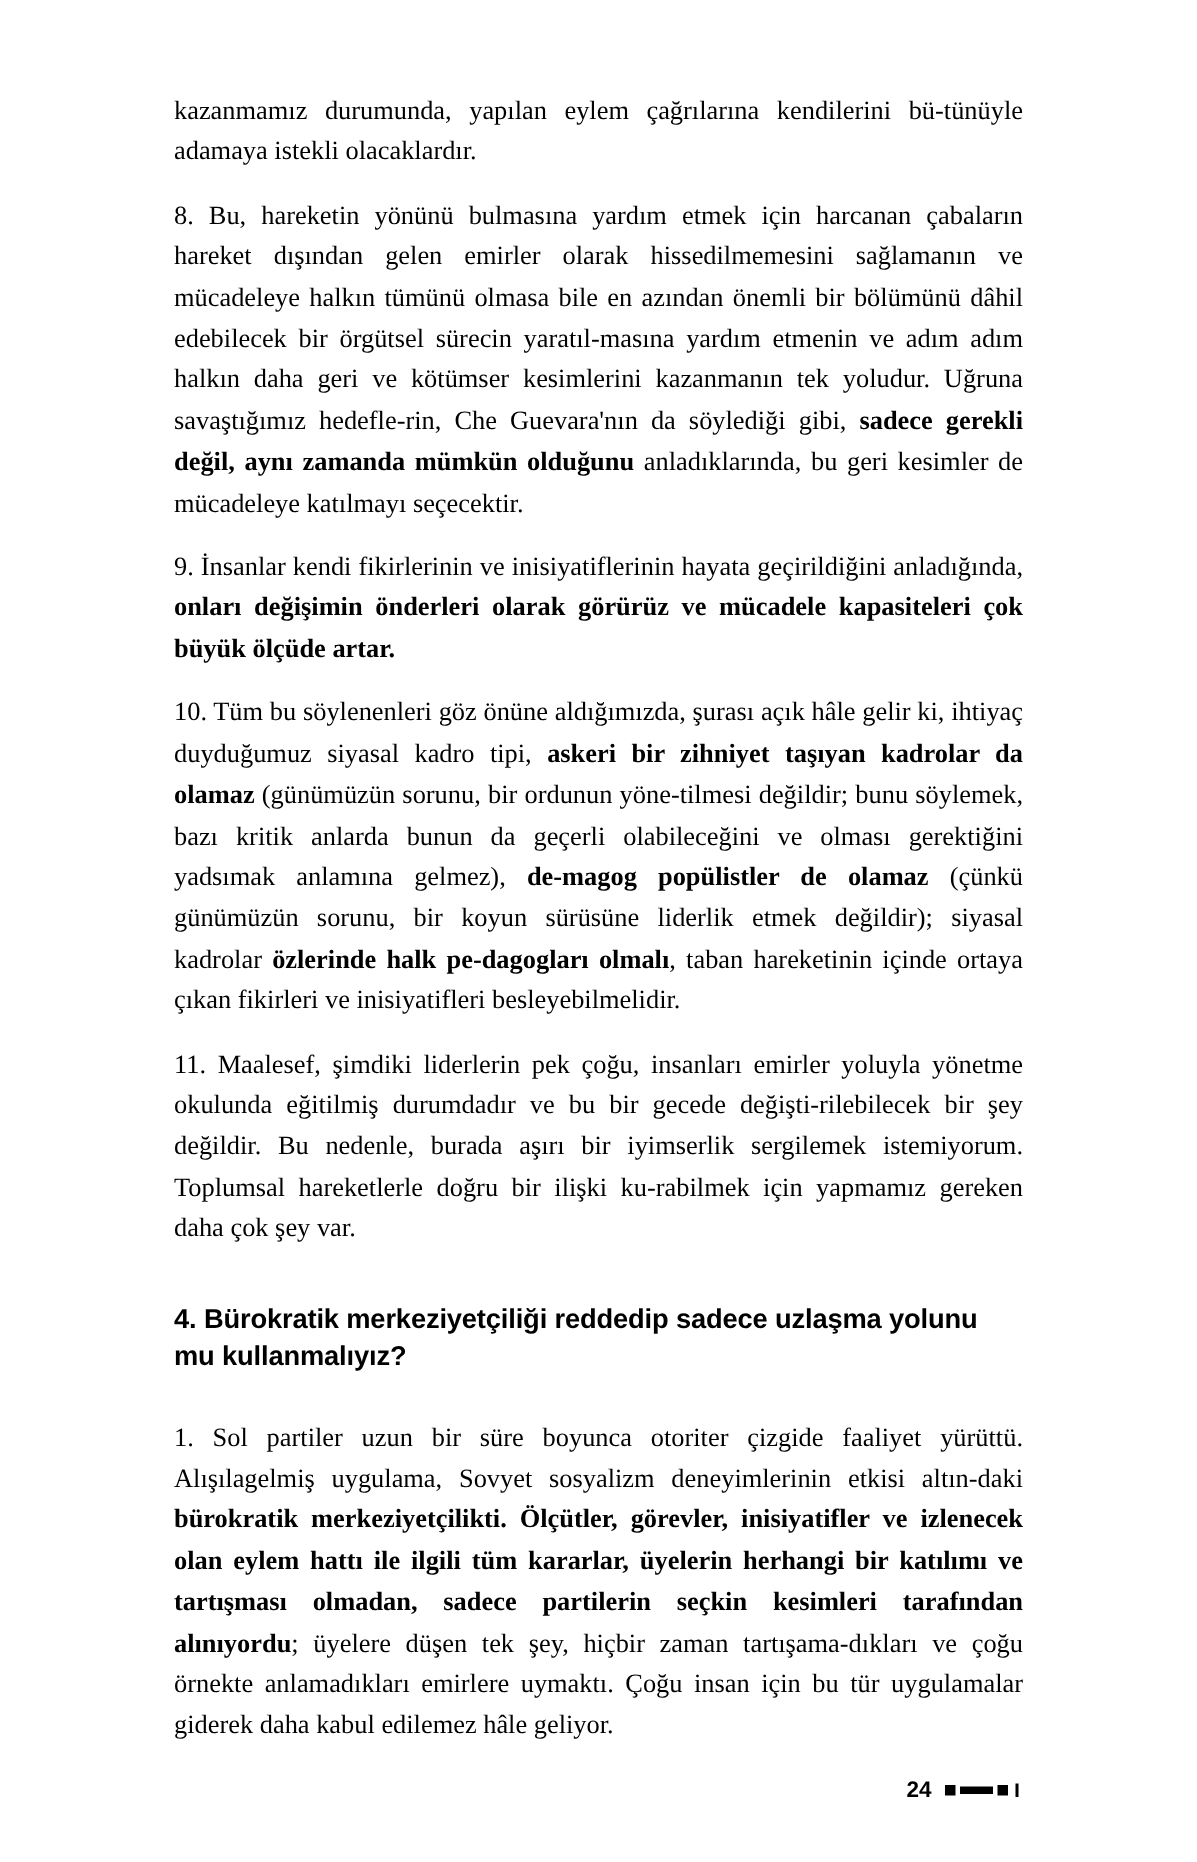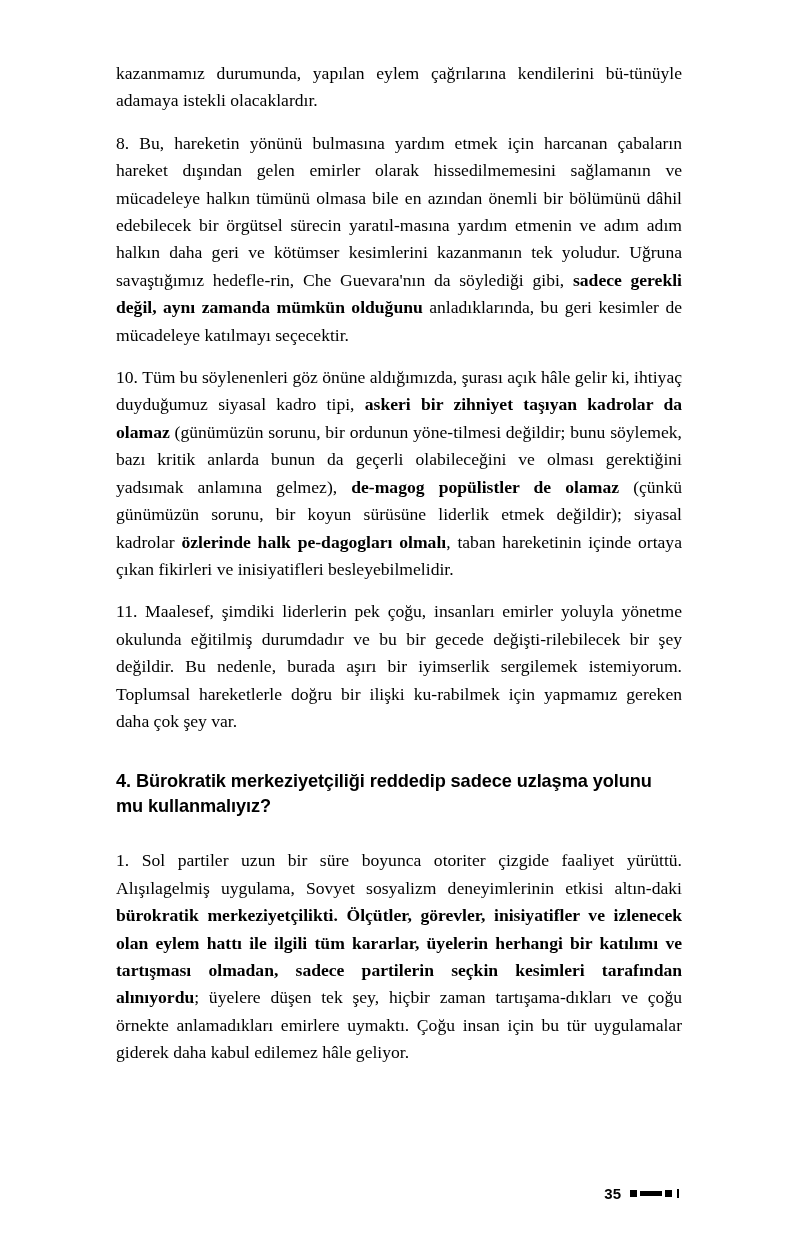--- a/index.html
+++ b/index.html
@@ -114,35 +114,36 @@
 <body>
 
 <div class="page">
 
   <div class="content">
 
     <p class="para"><span>kazanmamız durumunda, yapılan eylem çağrılarına kendilerini bü-tünüyle adamaya istekli olacaklardır.</span></p>
 
     <p class="para"><span>8. Bu, hareketin yönünü bulmasına yardım etmek için harcanan çabaların hareket dışından gelen emirler olarak hissedilmemesini sağlamanın ve mücadeleye halkın tümünü olmasa bile en azından önemli bir bölümünü dâhil edebilecek bir örgütsel sürecin yaratıl-masına yardım etmenin ve adım adım halkın daha geri ve kötümser kesimlerini kazanmanın tek yoludur. Uğruna savaştığımız hedefle-rin, Che Guevara'nın da söylediği gibi, </span><span class="b">sadece gerekli değil, aynı zamanda mümkün olduğunu</span><span> anladıklarında, bu geri kesimler de mücadeleye katılmayı seçecektir.</span></p>
 
+    <p class="para"><span>9. İnsanlar kendi fikirlerinin ve inisiyatiflerinin hayata geçirildiğini anladığında, </span><span class="b">onları değişimin önderleri olarak görürüz ve mücadele kapasiteleri çok büyük ölçüde artar.</span></p>
 
     <p class="para"><span>10. Tüm bu söylenenleri göz önüne aldığımızda, şurası açık hâle gelir ki, ihtiyaç duyduğumuz siyasal kadro tipi, </span><span class="b">askeri bir zihniyet taşıyan kadrolar da olamaz</span><span> (günümüzün sorunu, bir ordunun yöne-tilmesi değildir; bunu söylemek, bazı kritik anlarda bunun da geçerli olabileceğini ve olması gerektiğini yadsımak anlamına gelmez), </span><span class="b">de-magog popülistler de olamaz</span><span> (çünkü günümüzün sorunu, bir koyun sürüsüne liderlik etmek değildir); siyasal kadrolar </span><span class="b">özlerinde halk pe-dagogları olmalı</span><span>, taban hareketinin içinde ortaya çıkan fikirleri ve inisiyatifleri besleyebilmelidir.</span></p>
 
     <p class="para"><span>11. Maalesef, şimdiki liderlerin pek çoğu, insanları emirler yoluyla yönetme okulunda eğitilmiş durumdadır ve bu bir gecede değişti-rilebilecek bir şey değildir. Bu nedenle, burada aşırı bir iyimserlik sergilemek istemiyorum. Toplumsal hareketlerle doğru bir ilişki ku-rabilmek için yapmamız gereken daha çok şey var.</span></p>
 
     <div class="heading-wrap">
       <h2 class="section-heading">4. Bürokratik merkeziyetçiliği reddedip sadece uzlaşma yolunu mu kullanmalıyız?</h2>
     </div>
 
     <p class="para"><span>1. Sol partiler uzun bir süre boyunca otoriter çizgide faaliyet yürüttü. Alışılagelmiş uygulama, Sovyet sosyalizm deneyimlerinin etkisi altın-daki </span><span class="b">bürokratik merkeziyetçilikti. Ölçütler, görevler, inisiyatifler ve izlenecek olan eylem hattı ile ilgili tüm kararlar, üyelerin herhangi bir katılımı ve tartışması olmadan, sadece partilerin seçkin kesimleri tarafından alınıyordu</span><span>; üyelere düşen tek şey, hiçbir zaman tartışama-dıkları ve çoğu örnekte anlamadıkları emirlere uymaktı. Çoğu insan için bu tür uygulamalar giderek daha kabul edilemez hâle geliyor.</span></p>
 
   </div>
 
   <div class="footer">
-    <span class="folio">35</span>
+    <span class="folio">24</span>
     <span class="dingbat">
       <span class="sq"></span>
       <span class="bar"></span>
       <span class="sq2"></span>
       <span class="tick"></span>
     </span>
   </div>
 
 </div>
 

